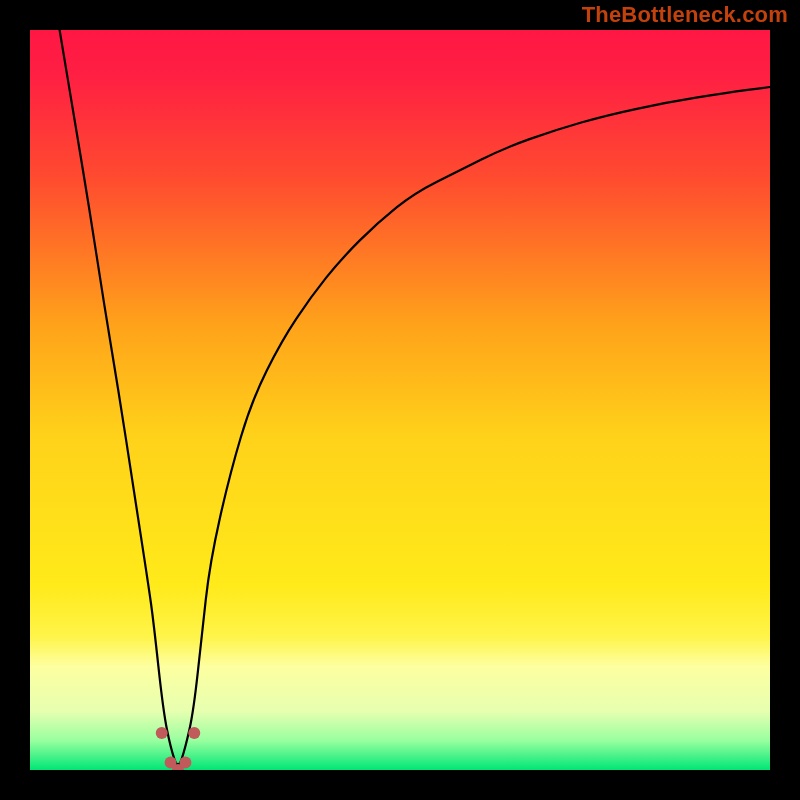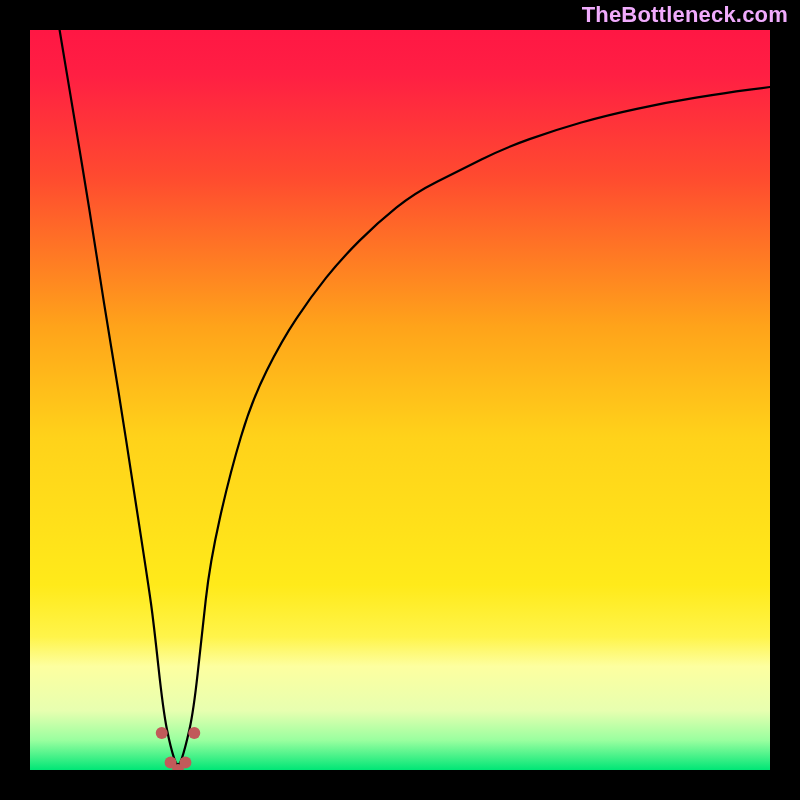--- a/index.html
+++ b/index.html
@@ -25,21 +25,21 @@
     height: 740px;
     overflow: hidden;
   }
   .watermark {
     position: absolute;
     top: 2px;
     right: 12px;
     font-family: Arial, Helvetica, sans-serif;
     font-weight: 600;
     font-size: 22px;
-    color: #f0abfc;
+    color: #c2410c;
     letter-spacing: 0.2px;
     user-select: none;
   }
 </style>
 </head>
 <body>
 
 <div class="frame">
   <div class="watermark">TheBottleneck.com</div>
 

